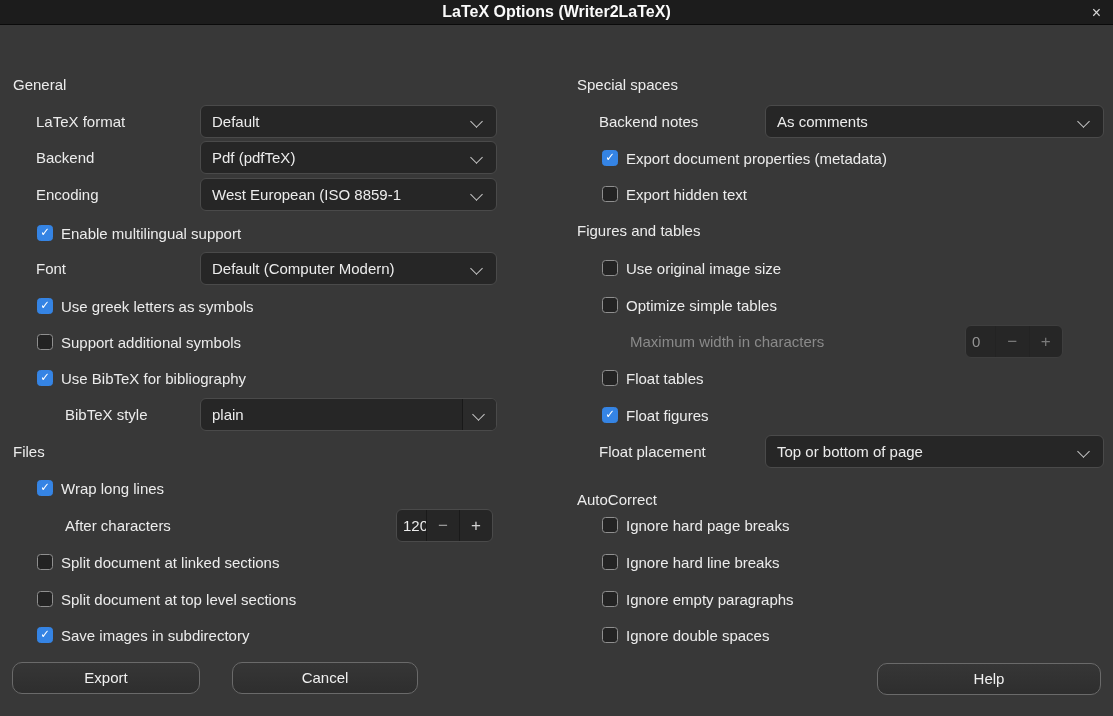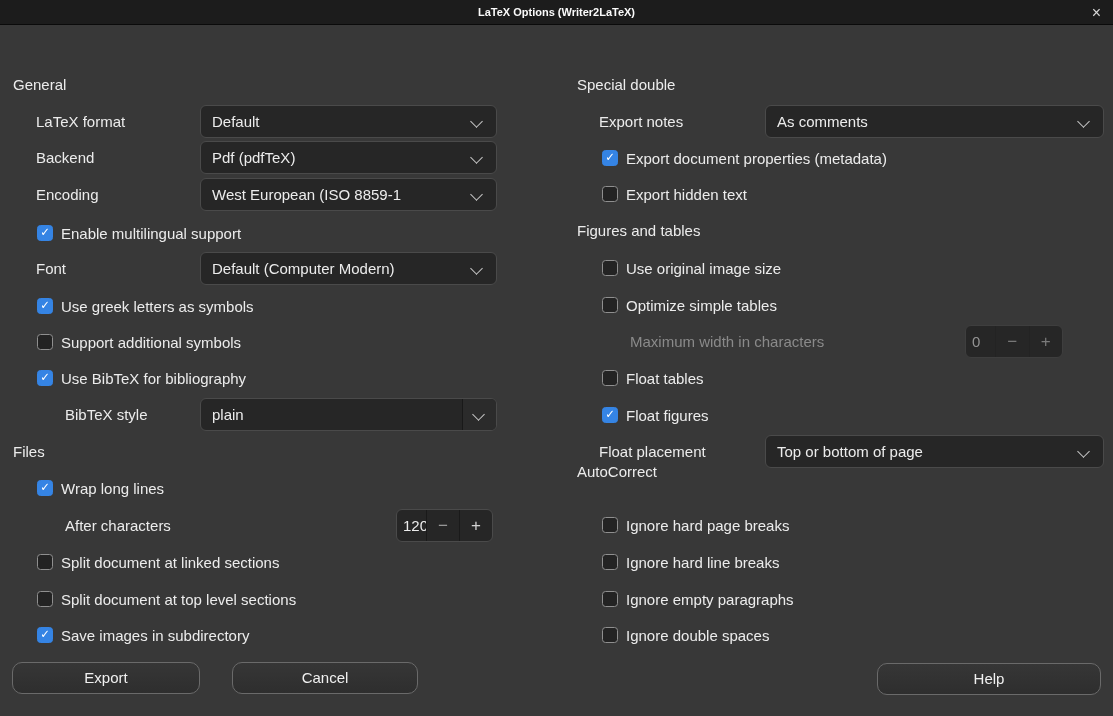--- a/index.html
+++ b/index.html
@@ -21,21 +21,21 @@
     font-size:15px;
     position:relative;
   }
   
   .titlebar{
     position:absolute;left:0;top:0;width:1113px;height:25px;
     background:var(--titlebar);
     border-bottom:1px solid #0a0a0a;
     display:flex;align-items:center;justify-content:center;
   }
-  .titlebar .title{font-weight:bold;font-size:11px;color:#fafafa}
+  .titlebar .title{font-weight:bold;font-size:16px;color:#fafafa}
   .titlebar .close{
     position:absolute;right:12px;top:1px;
     font-size:16px;color:#d8d8d8;cursor:default;line-height:23px;
   }
   
   .col{position:absolute;top:25px;height:640px}
   .col-left{left:13px;width:484px}
   .col-right{left:577px;width:486px}
   .hdr{position:absolute;left:0;height:20px;line-height:20px;white-space:nowrap}
   
@@ -227,24 +227,24 @@
     <span class="checkbox checked">
         <span class="check">✓</span>
       </span>
     <span class="cblabel">Save images in subdirectory</span>
   </div>
 
 </div>
 
 <div class="col col-right">
 
-  <div class="hdr" style="top:50px">Special double</div>
+  <div class="hdr" style="top:50px">Special spaces</div>
 
   <div class="row" style="top:80px">
-    <span class="rowlabel">Export notes</span>
+    <span class="rowlabel">Backend notes</span>
     <div class="dropdown">
       <span class="ddvalue">As comments</span>
       <span class="chev"></span>
     </div>
   </div>
 
   <div class="cbrow" style="top:124px">
     <span class="checkbox checked">
         <span class="check">✓</span>
       </span>
@@ -290,21 +290,21 @@
   </div>
 
   <div class="row" style="top:410px">
     <span class="rowlabel">Float placement</span>
     <div class="dropdown">
       <span class="ddvalue">Top or bottom of page</span>
       <span class="chev"></span>
     </div>
   </div>
 
-  <div class="hdr" style="top:437px">AutoCorrect</div>
+  <div class="hdr" style="top:465px">AutoCorrect</div>
 
   <div class="cbrow" style="top:491px">
     <span class="checkbox"></span>
     <span class="cblabel">Ignore hard page breaks</span>
   </div>
 
   <div class="cbrow" style="top:528px">
     <span class="checkbox"></span>
     <span class="cblabel">Ignore hard line breaks</span>
   </div>

